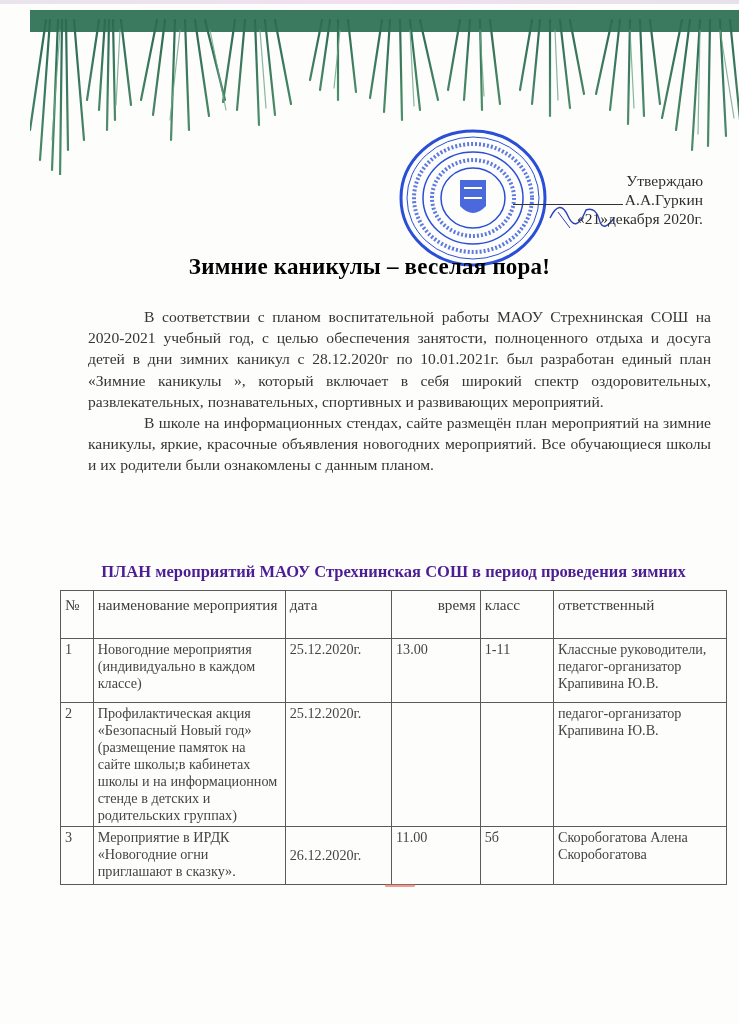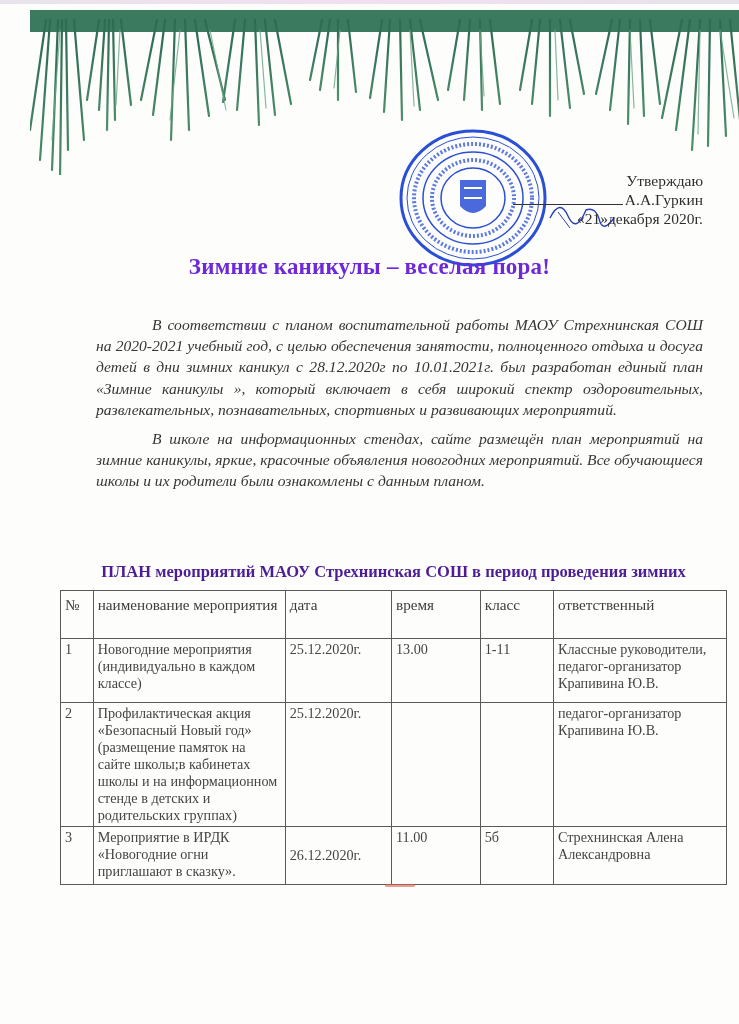--- a/index.html
+++ b/index.html
@@ -14,24 +14,24 @@
   .top-strip { position: absolute; left: 0; top: 0; width: 739px; height: 4px; background: linear-gradient(90deg,#e9e4ec,#f2dff0,#e6e2ea); }
   .garland { position: absolute; left: 30px; top: 10px; width: 709px; height: 165px; overflow: hidden; }
   .garland svg { display: block; }
 
   .stamp { position: absolute; left: 398px; top: 128px; width: 150px; height: 140px; }
 
   .approve { position: absolute; right: 36px; top: 171px; text-align: right; font-size: 15.5px; line-height: 19px; color: #2e2e2e; }
   .approve .sig-line { display: inline-block; border-bottom: 1px solid #333; width: 110px; margin-right: 2px; }
   .signature { position: absolute; left: 540px; top: 188px; width: 80px; height: 50px; }
 
-  .headline { position: absolute; left: 0; width: 739px; top: 254px; text-align: center; font-size: 23px; font-weight: bold; color: #6d28d9; letter-spacing: 0.2px; }
+  .headline { position: absolute; left: 0; width: 739px; top: 254px; text-align: center; font-size: 23px; font-weight: bold; color: #000000; letter-spacing: 0.2px; }
 
   .body-text { position: absolute; left: 88px; top: 306px; width: 623px; font-size: 15.6px; line-height: 21.2px; text-align: justify; color: #353535; }
-  .body-text p { margin: 8px; text-indent: 56px; font-style: italic; }
+  .body-text p { margin: 0; text-indent: 56px; }
 
   .plan-title { position: absolute; left: 60px; width: 667px; top: 563px; text-align: center; font-size: 16.5px; font-weight: bold; color: #4c1d95; line-height: 18px; }
 
   table.plan { position: absolute; left: 60px; top: 590px; width: 667px; border-collapse: collapse; font-size: 14.2px; line-height: 17px; color: #444; }
   table.plan td, table.plan th { border: 1px solid #5a5a5a; vertical-align: top; padding: 2px 4px; font-weight: normal; text-align: left; }
   table.plan th { font-size: 15.2px; color: #3d3d3d; padding-top: 5px; }
   .c-num { width: 24px; }
   .c-name { width: 185px; }
   .c-date { width: 98px; text-align: right; }
   .c-time { width: 81px; text-align: right; }
@@ -137,21 +137,21 @@
   <div class="plan-title">
     <div>ПЛАН мероприятий МАОУ Стрехнинская СОШ в период проведения зимних</div>
   </div>
 
   <table class="plan">
     <tbody>
         <tr class="h-head">
       <th class="c-num">№</th>
       <th class="c-name">наименование мероприятия</th>
       <th class="c-date">дата</th>
-      <th class="c-time" style="text-align:left;">время</th>
+      <th class="c-time" style="text-align:right;">время</th>
       <th class="c-class">класс</th>
       <th class="c-resp">ответственный</th>
     </tr>
     <tr class="h-r1">
       <td class="c-num">1</td>
       <td class="c-name">Новогодние мероприятия (индивидуально в каждом классе)</td>
       <td class="c-date">25.12.2020г.</td>
       <td class="c-time">13.00</td>
       <td class="c-class">1-11</td>
       <td class="c-resp">Классные руководители, педагог-организатор Крапивина Ю.В.</td>
@@ -163,19 +163,19 @@
       <td class="c-time"></td>
       <td class="c-class"></td>
       <td class="c-resp">педагог-организатор Крапивина Ю.В.</td>
     </tr>
     <tr class="h-r3">
       <td class="c-num">3</td>
       <td class="c-name">Мероприятие в ИРДК «Новогодние огни приглашают в сказку».</td>
       <td class="c-date vmid">26.12.2020г.</td>
       <td class="c-time">11.00</td>
       <td class="c-class">5б</td>
-      <td class="c-resp">Стрехнинская Алена Александровна</td>
+      <td class="c-resp">Скоробогатова Алена Скоробогатова</td>
     </tr>
   </tbody>
     </table>
 
   <div class="red-mark"></div>
 </div>
 
 </body></html>

